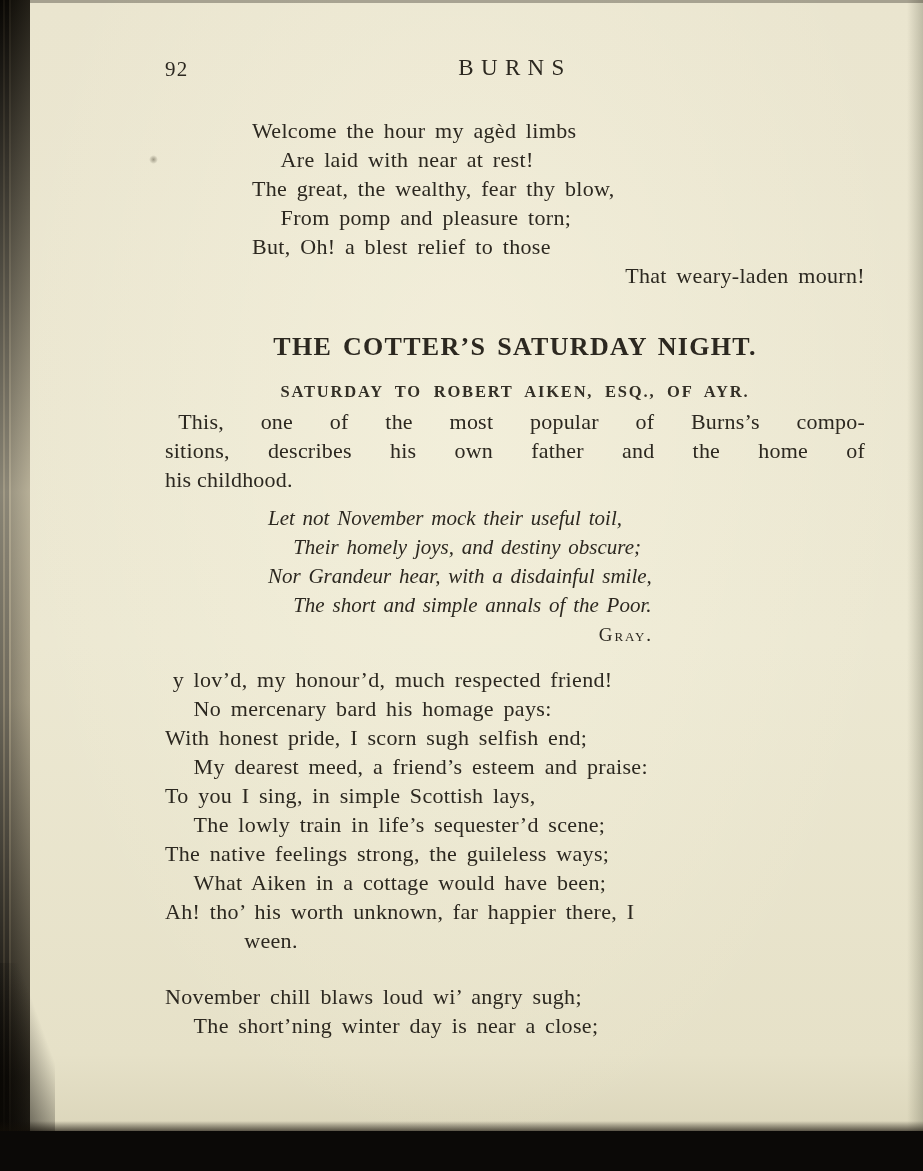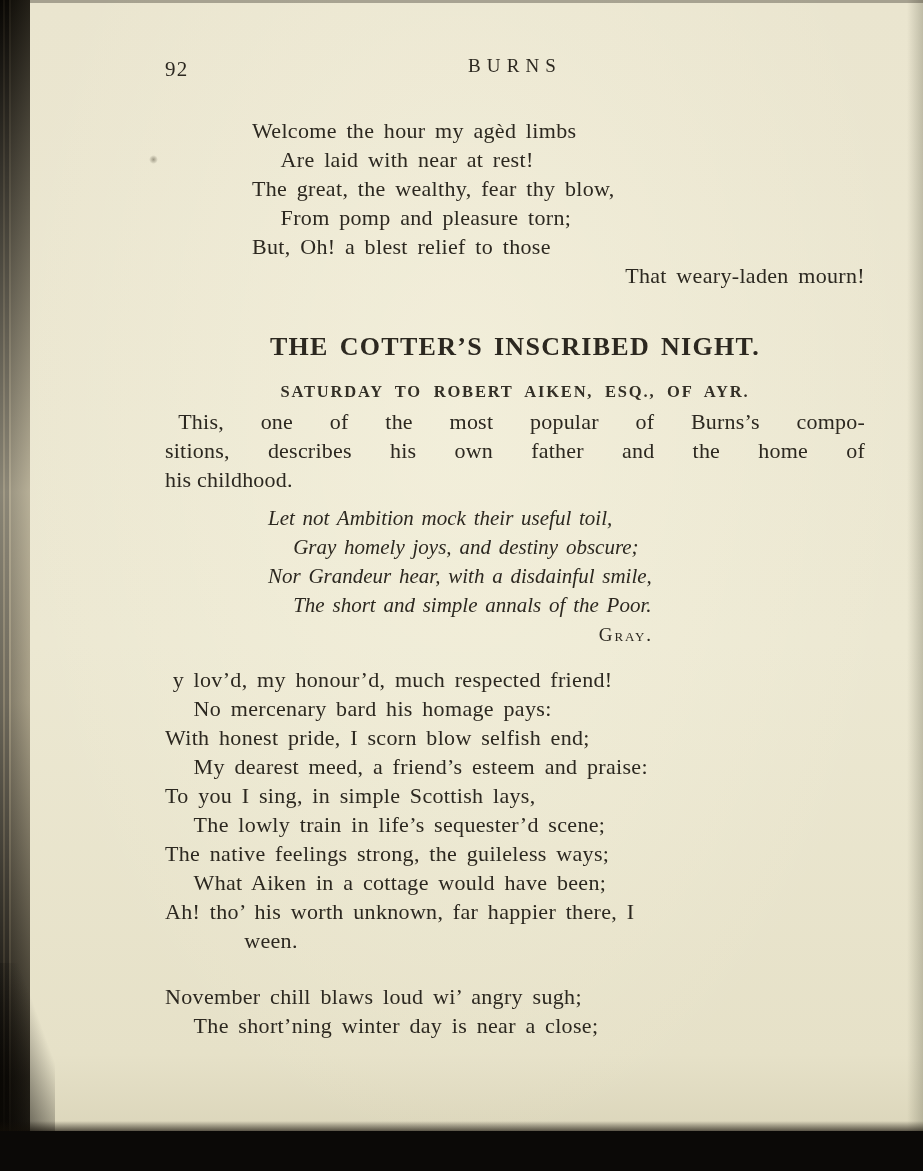--- a/index.html
+++ b/index.html
@@ -63,21 +63,21 @@
     position: absolute; left: 165px; top: 55px; width: 700px;
     font-size: 22px;
   }
   .header-row { position: relative; height: 32px; }
   .page-number {
     position: absolute; left: 0; top: 2px;
     font-size: 21px; letter-spacing: 0.06em;
   }
   .running-header {
     position: absolute; left: 0; right: 0; top: 0;
-    text-align: center; font-size: 19px; letter-spacing: 0.32em;
+    text-align: center; font-size: 23px; letter-spacing: 0.32em;
   }
   .line { line-height: 29px; white-space: pre-wrap; }
   .stanza .line { word-spacing: 0.17em; letter-spacing: 0.015em; }
   .closing-stanza { margin-top: 29px; margin-left: 87px; }
   .poem-title {
     margin-top: 42px; text-align: center;
     font-size: 26px; font-weight: bold; letter-spacing: 0.05em;
     word-spacing: 0.12em;
   }
   .poem-inscription {
@@ -115,44 +115,44 @@
 
     <div class="stanza closing-stanza">
         <div class="line">Welcome the hour my agèd limbs</div>
         <div class="line" style="padding-left: 1.3em;">Are laid with near at rest!</div>
         <div class="line">The great, the wealthy, fear thy blow,</div>
         <div class="line" style="padding-left: 1.3em;">From pomp and pleasure torn;</div>
         <div class="line">But, Oh! a blest relief to those</div>
         <div class="line" style="padding-left: 1.3em; text-align: right;">That weary-laden mourn!</div>
       </div>
 
-    <div class="poem-title">THE COTTER’S INSCRIBED NIGHT.</div>
+    <div class="poem-title">THE COTTER’S SATURDAY NIGHT.</div>
 
     <div class="poem-inscription">SATURDAY TO ROBERT AIKEN, ESQ., OF AYR.</div>
 
     <div class="poem-intro">
         <div class="line justify" style="padding-left: 0.6em;">This, one of the most popular of Burns’s compo-</div>
         <div class="line justify">sitions, describes his own father and the home of</div>
         <div class="line">his childhood.</div>
       </div>
 
     <div class="epigraph">
       <div>
-          <div class="line">Let not Ambition mock their useful toil,</div>
-          <div class="line" style="padding-left: 1.2em;">Gray homely joys, and destiny obscure;</div>
+          <div class="line">Let not November mock their useful toil,</div>
+          <div class="line" style="padding-left: 1.2em;">Their homely joys, and destiny obscure;</div>
           <div class="line">Nor Grandeur hear, with a disdainful smile,</div>
           <div class="line" style="padding-left: 1.2em;">The short and simple annals of the Poor.</div>
         </div>
       <div class="line epigraph-attribution">Gray.</div>
     </div>
 
     <div class="stanza stanza-1">
         <div class="line" style="padding-left: 0.35em;">y lov’d, my honour’d, much respected friend!</div>
         <div class="line" style="padding-left: 1.3em;">No mercenary bard his homage pays:</div>
-        <div class="line">With honest pride, I scorn blow selfish end;</div>
+        <div class="line">With honest pride, I scorn sugh selfish end;</div>
         <div class="line" style="padding-left: 1.3em;">My dearest meed, a friend’s esteem and praise:</div>
         <div class="line">To you I sing, in simple Scottish lays,</div>
         <div class="line" style="padding-left: 1.3em;">The lowly train in life’s sequester’d scene;</div>
         <div class="line">The native feelings strong, the guileless ways;</div>
         <div class="line" style="padding-left: 1.3em;">What Aiken in a cottage would have been;</div>
         <div class="line">Ah! tho’ his worth unknown, far happier there, I</div>
         <div class="line" style="padding-left: 3.6em;">ween.</div>
       </div>
 
     <div class="stanza stanza-2">

